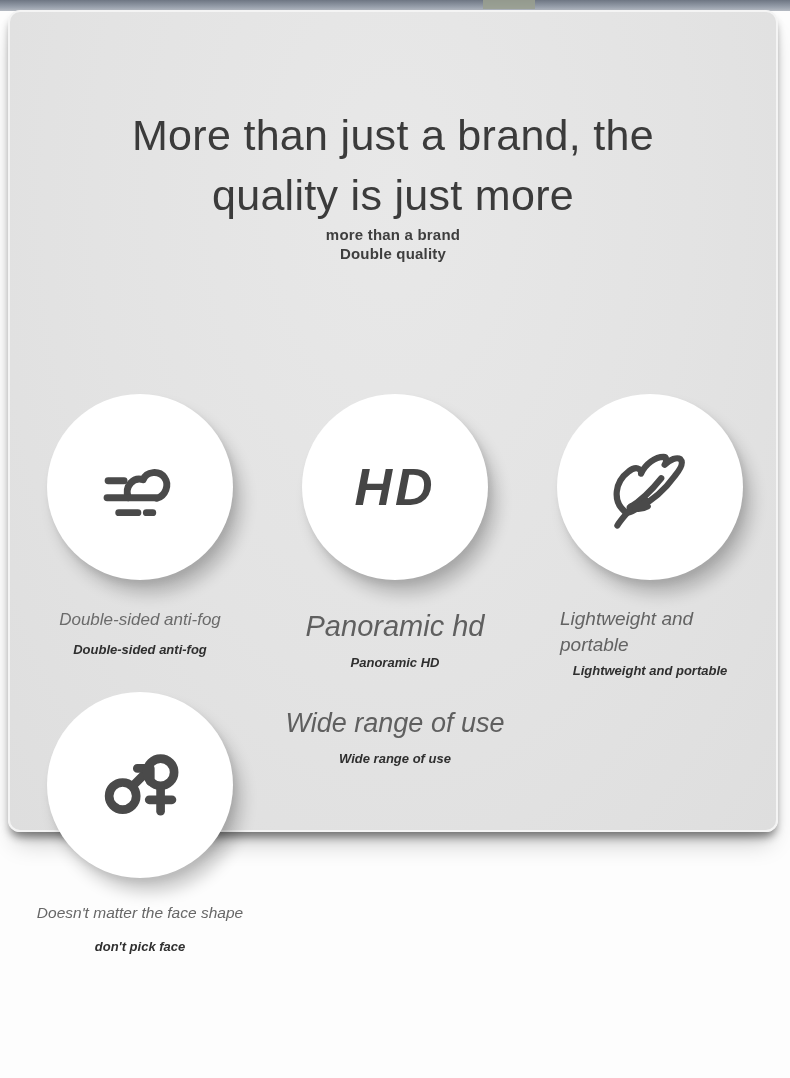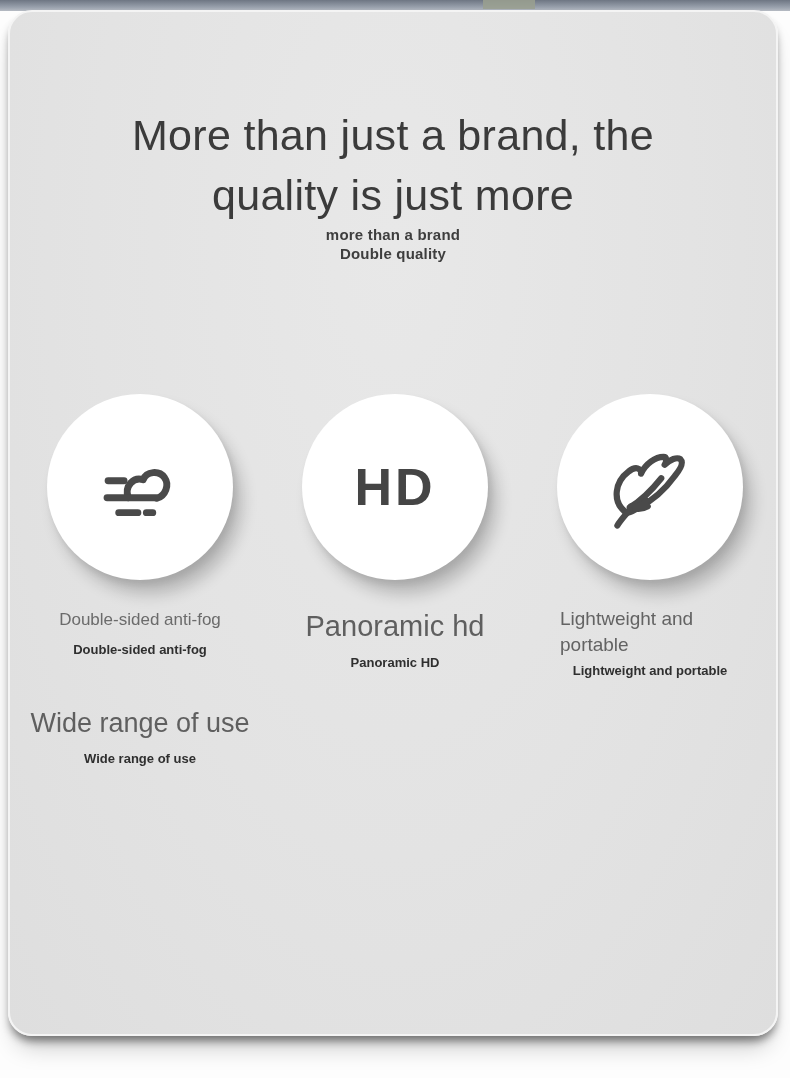--- a/index.html
+++ b/index.html
@@ -15,25 +15,25 @@
     position: absolute; top: 0; left: 0; right: 0; height: 11px;
     background: linear-gradient(to bottom, #6e7683, #98a0ac 65%, #b6bbc3);
     z-index: 0;
   }
   .top-tab {
     position: absolute; top: 0; left: 483px; width: 52px; height: 9px;
     background: #9aa08f; opacity: .85; z-index: 1;
   }
 
   .card {
-    position: absolute; left: 8px; top: 10px; width: 770px; height: 1026px;
+    position: absolute; left: 8px; top: 10px; width: 770px; height: 822px;
     box-sizing: border-box;
     background: radial-gradient(ellipse at 50% 22%, #e8e8e8 0%, #e3e3e3 55%, #dedede 100%);
     border: 2px solid #f4f4f4;
-    border-radius: 24px;
+    border-radius: 12px;
     box-shadow: 0 7px 8px -2px rgba(0,0,0,0.45), 0 18px 24px -8px rgba(0,0,0,0.22);
     z-index: 2;
   }
 
   .header { padding-top: 93px; text-align: center; }
   .title-line {
     font-size: 43px; line-height: 60px; color: #3b3b3b;
     font-weight: 400; letter-spacing: 0.3px;
   }
   .subtitle { }
@@ -42,21 +42,21 @@
     letter-spacing: 0.2px;
   }
 
   .features {
     position: absolute; top: 372px; left: 0; right: 0;
     display: grid;
     grid-template-columns: 260px 250px 260px;
     grid-template-rows: 298px auto;
   }
   .feature {
-    display: flex; flex-direction: column; align-items: center;
+    display: flex; flex-direction: column; align-items: center; font-style: italic;
   }
   .circle {
     width: 186px; height: 186px; border-radius: 50%;
     background: #ffffff;
     box-shadow: 9px 14px 16px rgba(0,0,0,0.20), 3px 5px 6px rgba(0,0,0,0.08);
     display: flex; flex-direction: column; align-items: center; justify-content: center;
     margin-top: 10px;
     flex-shrink: 0;
   }
   .icon-stroke { stroke: #4a4a4a; fill: none; }
@@ -141,20 +141,38 @@
               <path d="M45 62 C41 66 36 68 31 67 C34 70 41 70 46 67"></path>
               <path d="M19 84 C22 79 26 75 30 70"></path>
             </g>
           </svg>
         </span>
       </div>
       <div class="f-title">Lightweight and portable</div>
       <div class="f-sub">Lightweight and portable</div>
     </div>
 
+    <div class="feature row2 f5">
+      <div class="circle">
+        <span>
+          <svg width="104" height="104" viewBox="0 0 96 96">
+            <g class="icon-stroke" stroke-width="8" stroke-linecap="round">
+              <circle cx="32" cy="60" r="12.5"></circle>
+              <path d="M41 51 L55 37"></path>
+              <path d="M45.5 34.5 H57.5 M57.5 34.5 V46.5"></path>
+              <circle cx="67" cy="38" r="12.5"></circle>
+              <path d="M67 51 V74"></path>
+              <path d="M56.5 63.5 H77.5"></path>
+            </g>
+          </svg>
+        </span>
+      </div>
+      <div class="f-title">Doesn't matter the face shape</div>
+      <div class="f-sub">don't pick face</div>
+    </div>
 
     <div class="feature row2 f6">
       <div class="f-title">Wide range of use</div>
       <div class="f-sub">Wide range of use</div>
     </div>
 
   </div>
 </div>
 
 </body></html>

